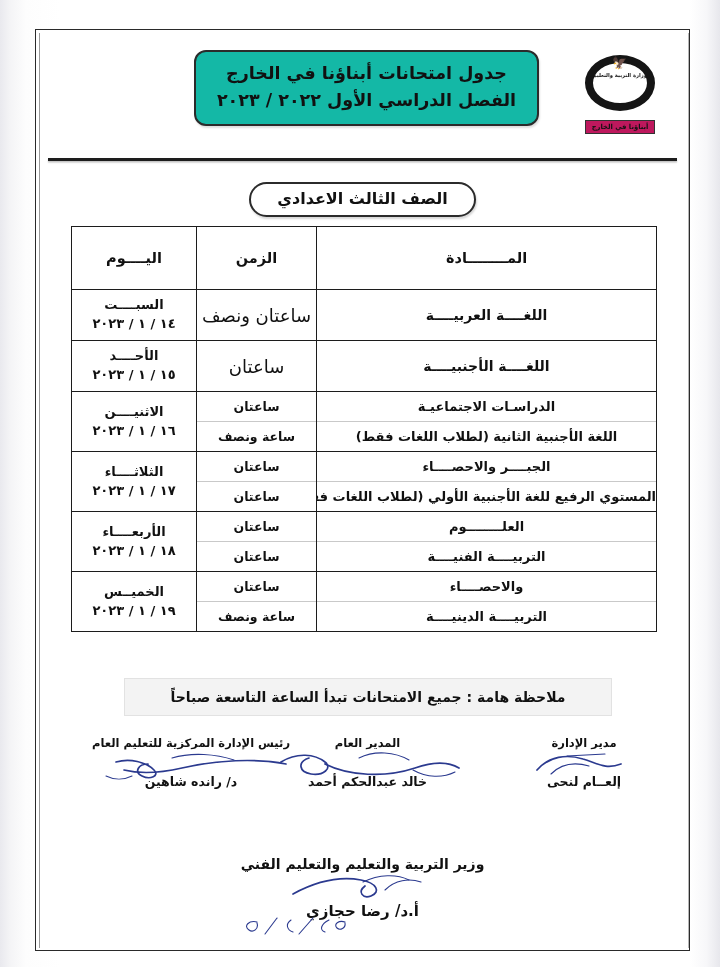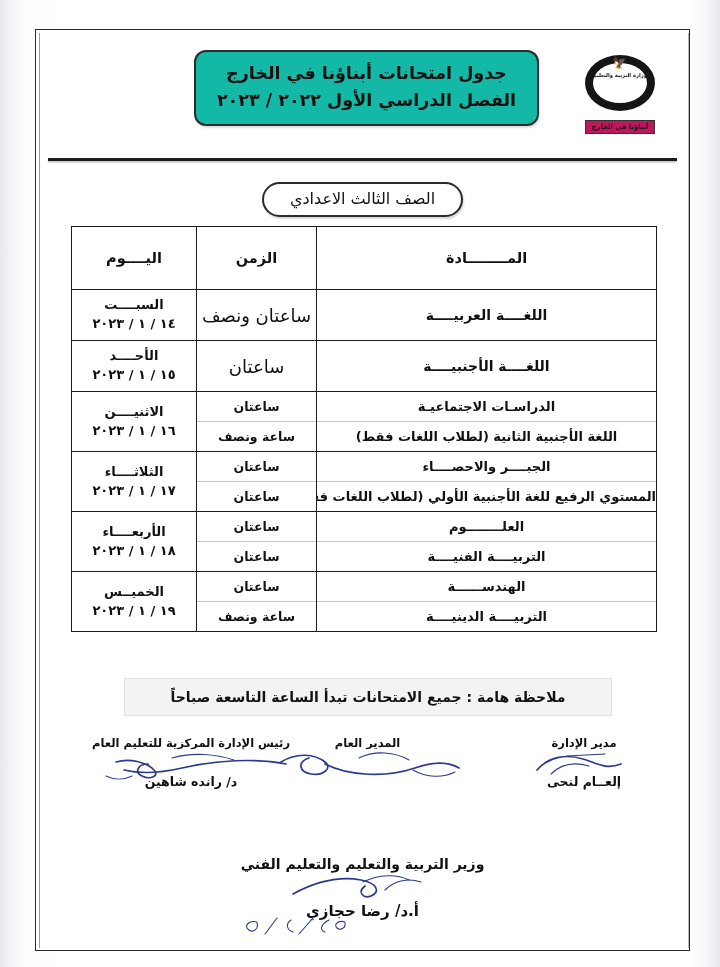--- a/index.html
+++ b/index.html
@@ -148,21 +148,21 @@
     left: 0; right: 0;
     top: 152px;
     text-align: center;
   }
   .grade-pill {
     display: inline-block;
     border: 2px solid #2b2b2b;
     border-radius: 22px;
     padding: 5px 26px 7px;
     font-size: 16px;
-    font-weight: normal;
+    font-weight: bold;
     color: #111;
     background: #fff;
     box-shadow: 1px 2px 2px rgba(0,0,0,0.16);
   }
 
   
   #exam-table {
     position: absolute;
     left: 35px;
     top: 196px;
@@ -423,21 +423,21 @@
             <div class="sub">ساعتان</div>
             <div class="sub">ساعتان</div>
           </td>
           <td class="day-cell">
             <span class="day-name">الأربعــــاء</span>
             <span class="day-date">١٨ / ١ / ٢٠٢٣</span>
           </td>
         </tr>
         <tr>
           <td class="stack subject">
-            <div class="sub">الهندســــــة</div>
+            <div class="sub">والاحصــــاء</div>
             <div class="sub">التربيــــة الدينيــــة</div>
           </td>
           <td class="stack time">
             <div class="sub">ساعتان</div>
             <div class="sub">ساعة ونصف</div>
           </td>
           <td class="day-cell">
             <span class="day-name">الخميــس</span>
             <span class="day-date">١٩ / ١ / ٢٠٢٣</span>
           </td>
@@ -466,20 +466,21 @@
     <div class="sig-block center">
       <div class="sig-title">المدير العام</div>
       <div class="sig-ink">
         <svg viewBox="0 0 210 34" preserveAspectRatio="none">
           <path class="ink-path" d="M18,14 C34,4 52,6 62,14 C70,20 60,28 48,26 C36,24 34,14 46,10"></path>
           <path class="ink-path" d="M62,16 C86,28 122,30 152,20 C172,13 186,14 196,20"></path>
           <path class="ink-path thin" d="M96,10 C112,2 132,4 146,12"></path>
           <path class="ink-path thin" d="M150,22 C164,30 180,30 192,24"></path>
         </svg>
       </div>
+      <div class="sig-name">خالد عبدالحكم أحمد</div>
     </div>
 
     <div class="sig-block left">
       <div class="sig-title">رئيس الإدارة المركزية للتعليم العام</div>
       <div class="sig-ink">
         <svg viewBox="0 0 230 34" preserveAspectRatio="none">
           <path class="ink-path" d="M210,16 C180,10 140,12 106,20 C84,25 64,26 48,22"></path>
           <path class="ink-path" d="M40,14 C54,10 70,14 78,22 C84,28 74,32 66,28 C58,24 62,16 72,16"></path>
           <path class="ink-path thin" d="M96,10 C116,4 140,6 158,12"></path>
           <path class="ink-path thin" d="M30,28 C38,32 48,32 56,28"></path>

